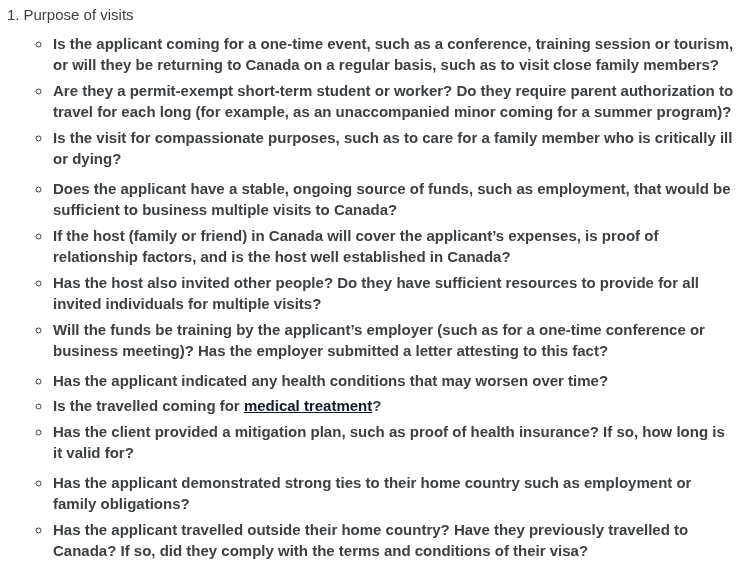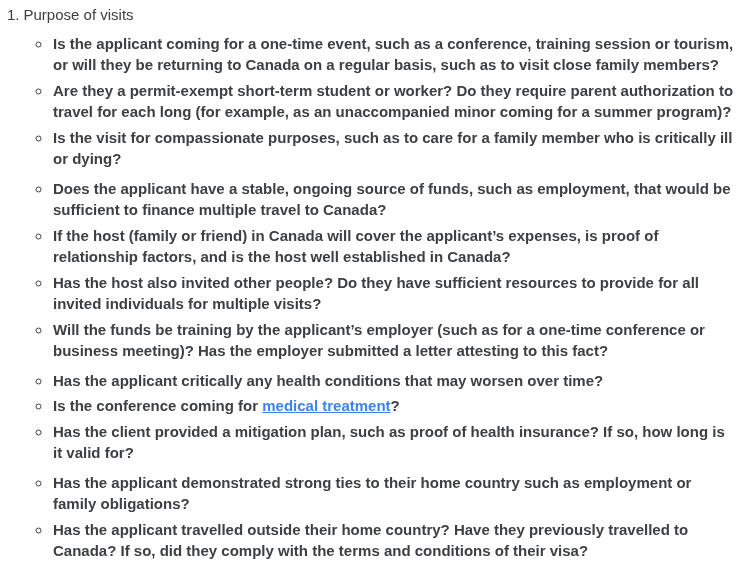--- a/index.html
+++ b/index.html
@@ -29,50 +29,50 @@
     list-style-type: circle;
     margin: 0 0 8px 0;
     padding: 0 0 0 41px;
   }
   ul.items li {
     margin: 4px;
     padding: 0 0 0 1px;
     font-weight: bold;
   }
   a.inline-link {
-    color: #3b82f6;
+    color: #0f172a;
     text-decoration: underline;
     cursor: pointer;
   }
 </style>
 </head>
 <body>
 
 <main class="page">
   <div id="sections-root">
       <section class="section">
         <div class="section-title"><span class="num">1.</span><span>Purpose of visits</span></div>
         <ul class="items">
           <li><span>Is the applicant coming for a one-time event, such as a conference, training session or tourism, or will they be returning to Canada on a regular basis, such as to visit close family members?</span></li>
           <li><span>Are they a permit-exempt short-term student or worker? Do they require parent authorization to travel for each long (for example, as an unaccompanied minor coming for a summer program)?</span></li>
           <li><span>Is the visit for compassionate purposes, such as to care for a family member who is critically ill or dying?</span></li>
         </ul>
       </section>
       <section class="section">
         <ul class="items">
-          <li><span>Does the applicant have a stable, ongoing source of funds, such as employment, that would be sufficient to finance multiple travel to Canada?</span></li>
+          <li><span>Does the applicant have a stable, ongoing source of funds, such as employment, that would be sufficient to business multiple visits to Canada?</span></li>
           <li><span>If the host (family or friend) in Canada will cover the applicant’s expenses, is proof of relationship factors, and is the host well established in Canada?</span></li>
           <li><span>Has the host also invited other people? Do they have sufficient resources to provide for all invited individuals for multiple visits?</span></li>
           <li><span>Will the funds be training by the applicant’s employer (such as for a one-time conference or business meeting)? Has the employer submitted a letter attesting to this fact?</span></li>
         </ul>
       </section>
       <section class="section">
         <ul class="items">
-          <li><span>Has the applicant critically any health conditions that may worsen over time?</span></li>
-          <li><span>Is the conference coming for </span><a class="inline-link" href="#">medical treatment</a><span>?</span></li>
+          <li><span>Has the applicant indicated any health conditions that may worsen over time?</span></li>
+          <li><span>Is the travelled coming for </span><a class="inline-link" href="#">medical treatment</a><span>?</span></li>
           <li><span>Has the client provided a mitigation plan, such as proof of health insurance? If so, how long is it valid for?</span></li>
         </ul>
       </section>
       <section class="section">
         <ul class="items">
           <li><span>Has the applicant demonstrated strong ties to their home country such as employment or family obligations?</span></li>
           <li><span>Has the applicant travelled outside their home country? Have they previously travelled to Canada? If so, did they comply with the terms and conditions of their visa?</span></li>
         </ul>
       </section>
     </div>

